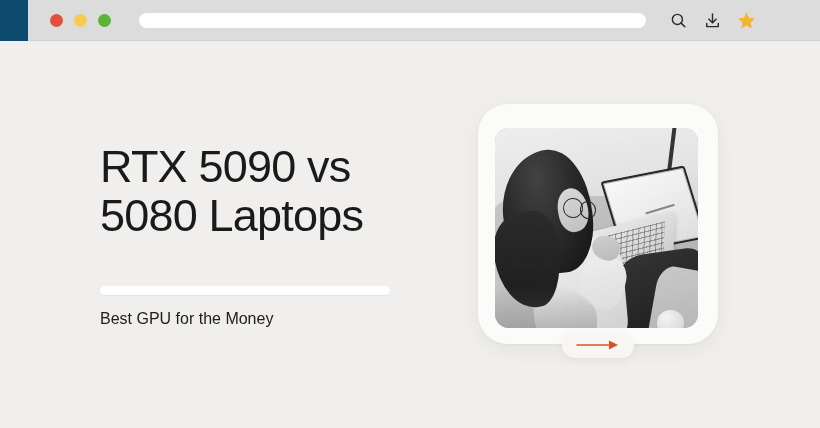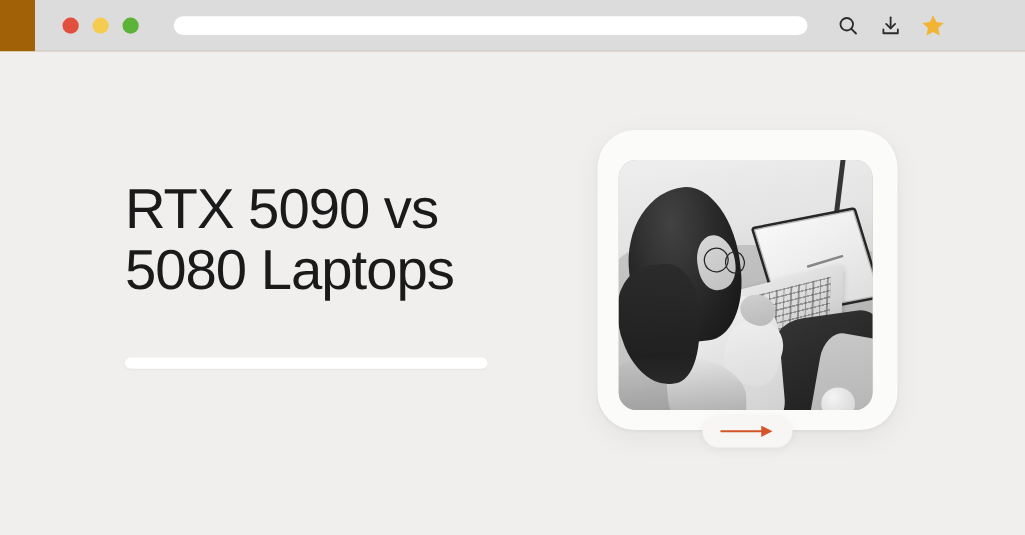--- a/index.html
+++ b/index.html
@@ -13,21 +13,21 @@
     overflow: hidden;
     background: #f0efee;
     font-family: "Liberation Sans", sans-serif;
     -webkit-font-smoothing: antialiased;
   }
 
   #screen {
     position: relative;
     width: 820px;
     height: 428px;
-    background: #a16207;
+    background: #0c4a6e;
     overflow: hidden;
   }
 
   
   .browser-chrome {
     position: absolute;
     left: 28px;
     top: 0;
     width: 792px;
     height: 41px;
@@ -387,20 +387,21 @@
 
   <div class="page">
 
     <div class="hero-text">
       <h1 class="headline">RTX 5090 vs
 5080 Laptops</h1>
     </div>
 
     <div class="divider-pill"></div>
 
+    <p class="subtitle">Best GPU for the Money</p>
 
     <div class="card-shadow-ghost"></div>
 
     <div class="image-card">
       <div class="photo-frame">
         <div class="photo">
           <div class="ph wall"></div>
           <div class="ph couch-back"></div>
           <div class="ph cushion"></div>
           <div class="ph lamp-pole"></div>

